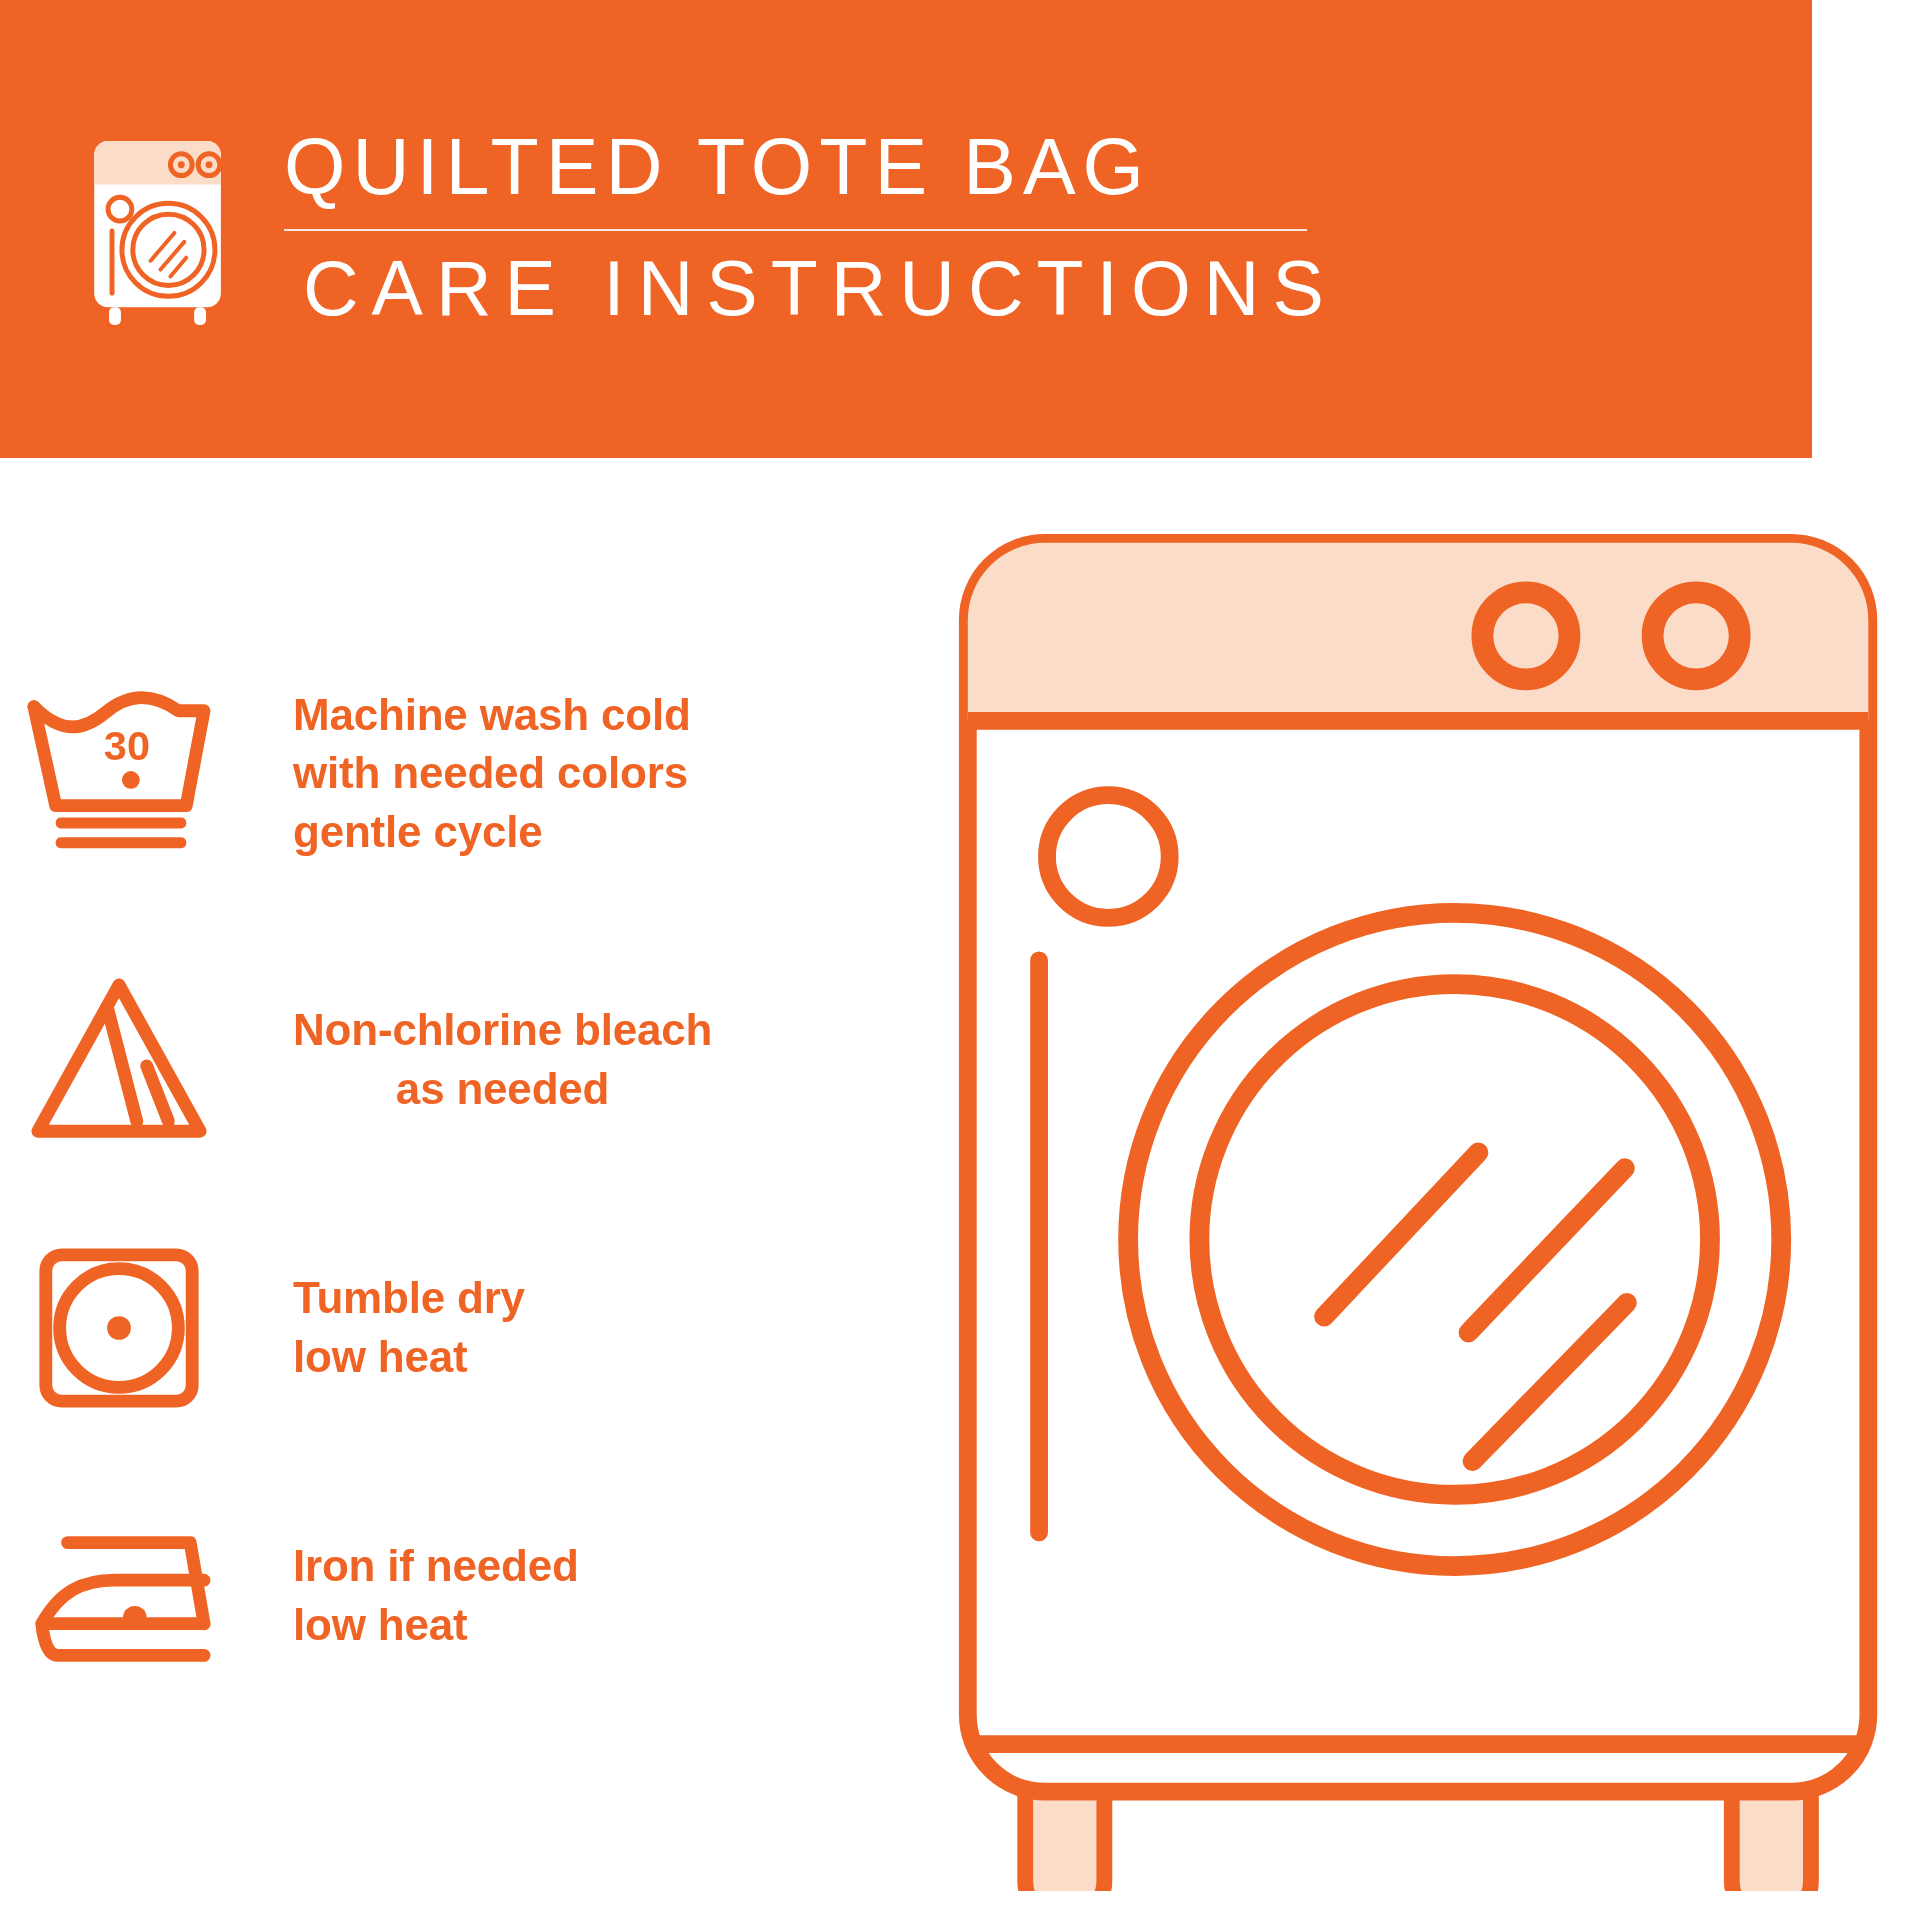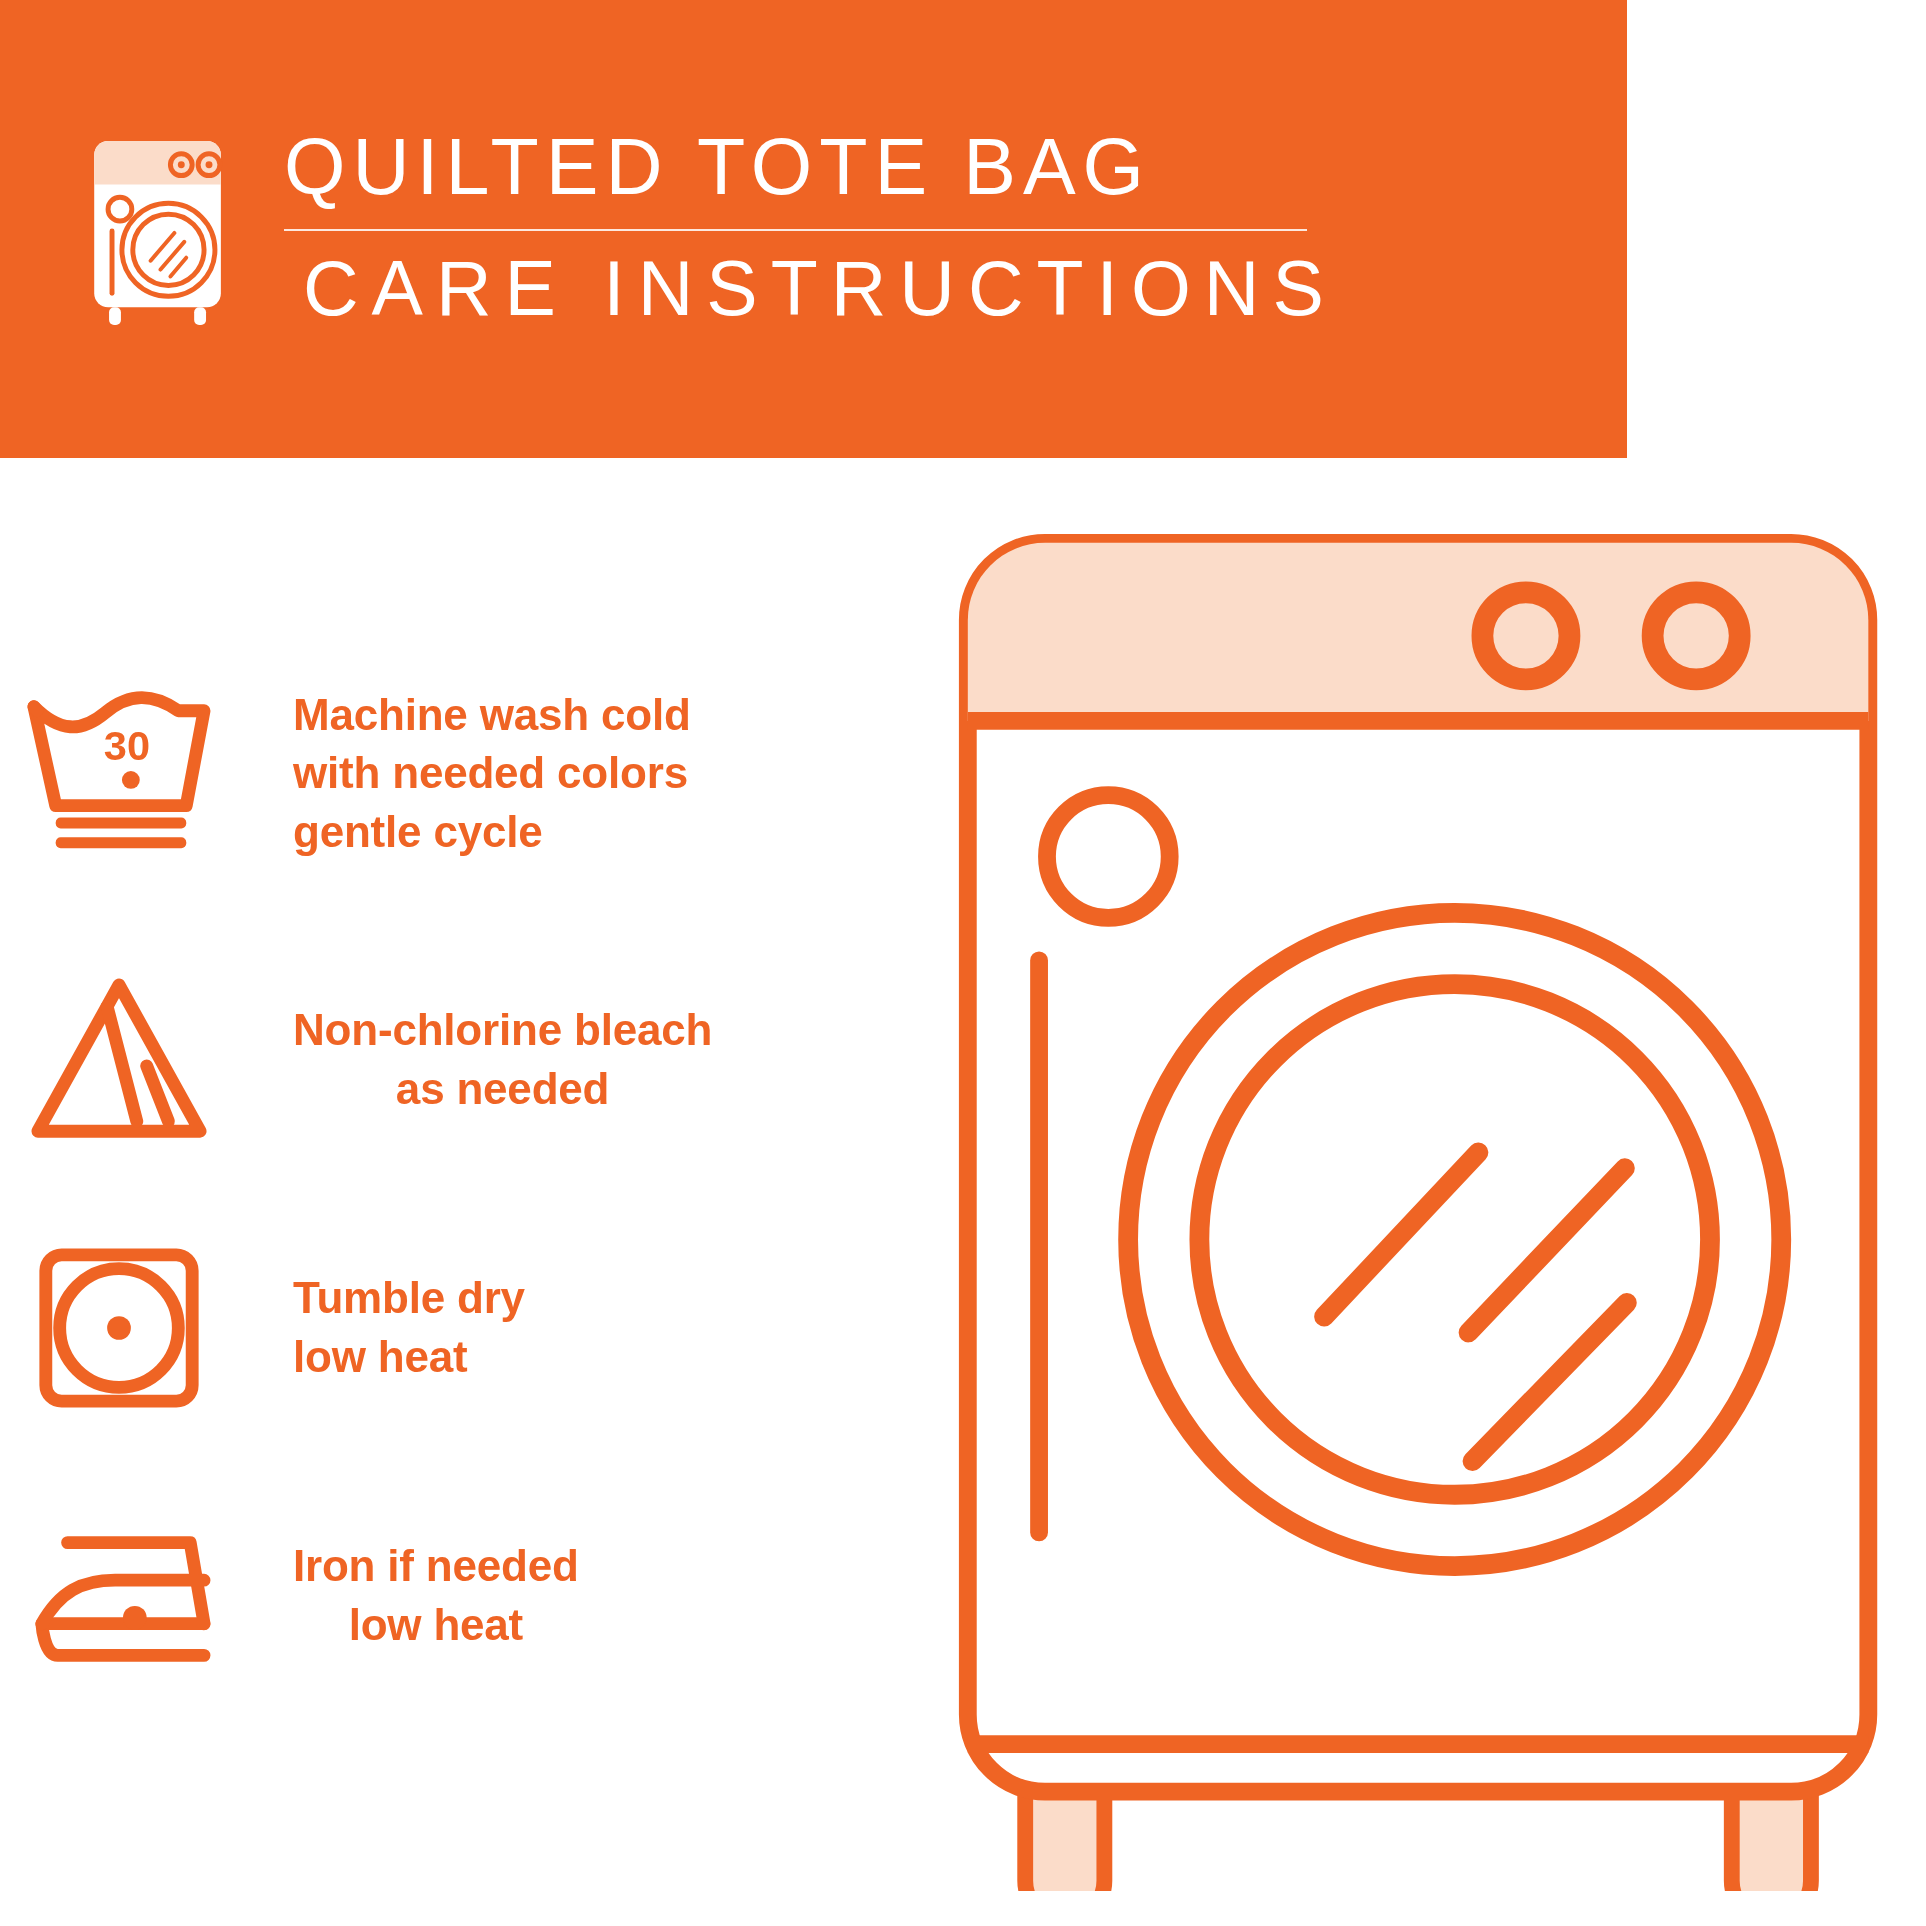--- a/index.html
+++ b/index.html
@@ -17,21 +17,21 @@
     width: 1927px;
     height: 1927px;
     background: #ffffff;
   }
 
   
   .header {
     position: absolute;
     left: 0;
     top: 0;
-    width: 1627px;
+    width: 1812px;
     height: 458px;
     background: #ef6424;
     display: flex;
     align-items: center;
   }
 
   .header-logo {
     position: absolute;
     left: 87px;
     top: 135px;
@@ -87,21 +87,21 @@
     position: absolute;
     left: 0;
     width: 931px;
     display: flex;
     align-items: center;
   }
 
   .care-row.r0 { top: 214px; }
   .care-row.r1 { top: 500px; text-align: center; }
   .care-row.r2 { top: 768px; }
-  .care-row.r3 { top: 1036px; text-align: center; }
+  .care-row.r3 { top: 1036px; }
 
   .care-icon {
     width: 238px;
     min-width: 238px;
     height: 203px;
     display: flex;
     align-items: center;
     justify-content: center;
     text-decoration: underline;
   }

